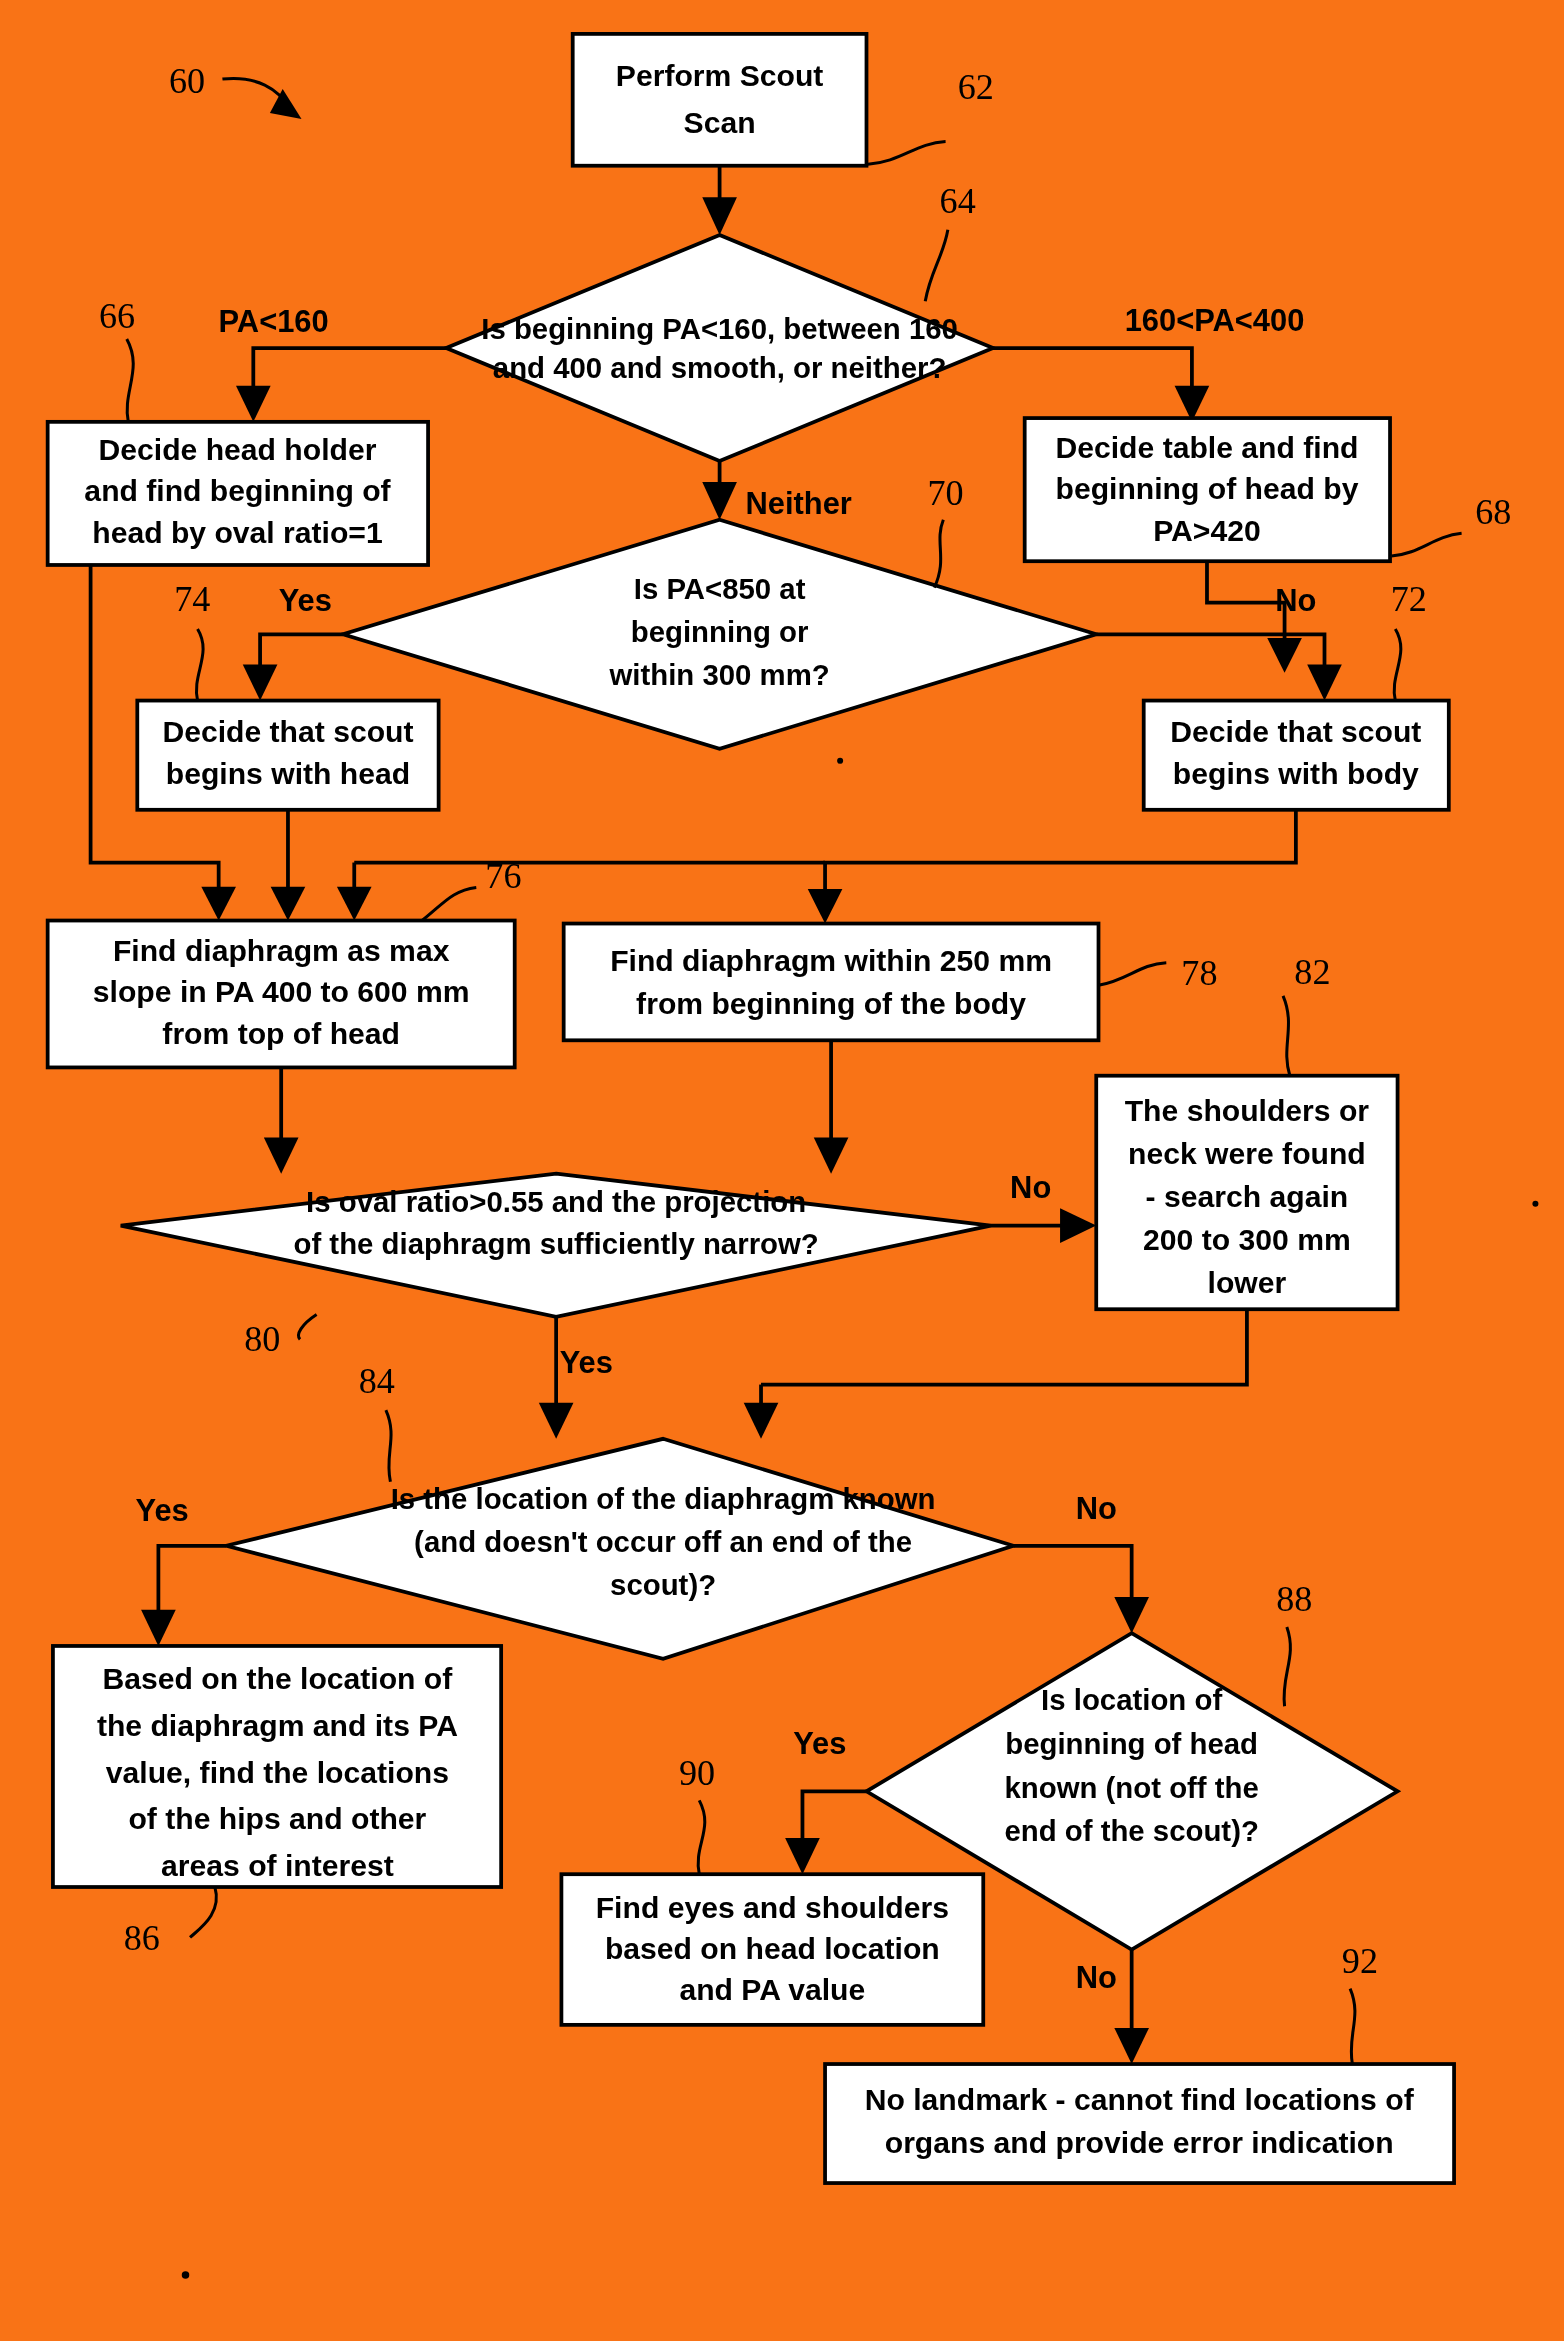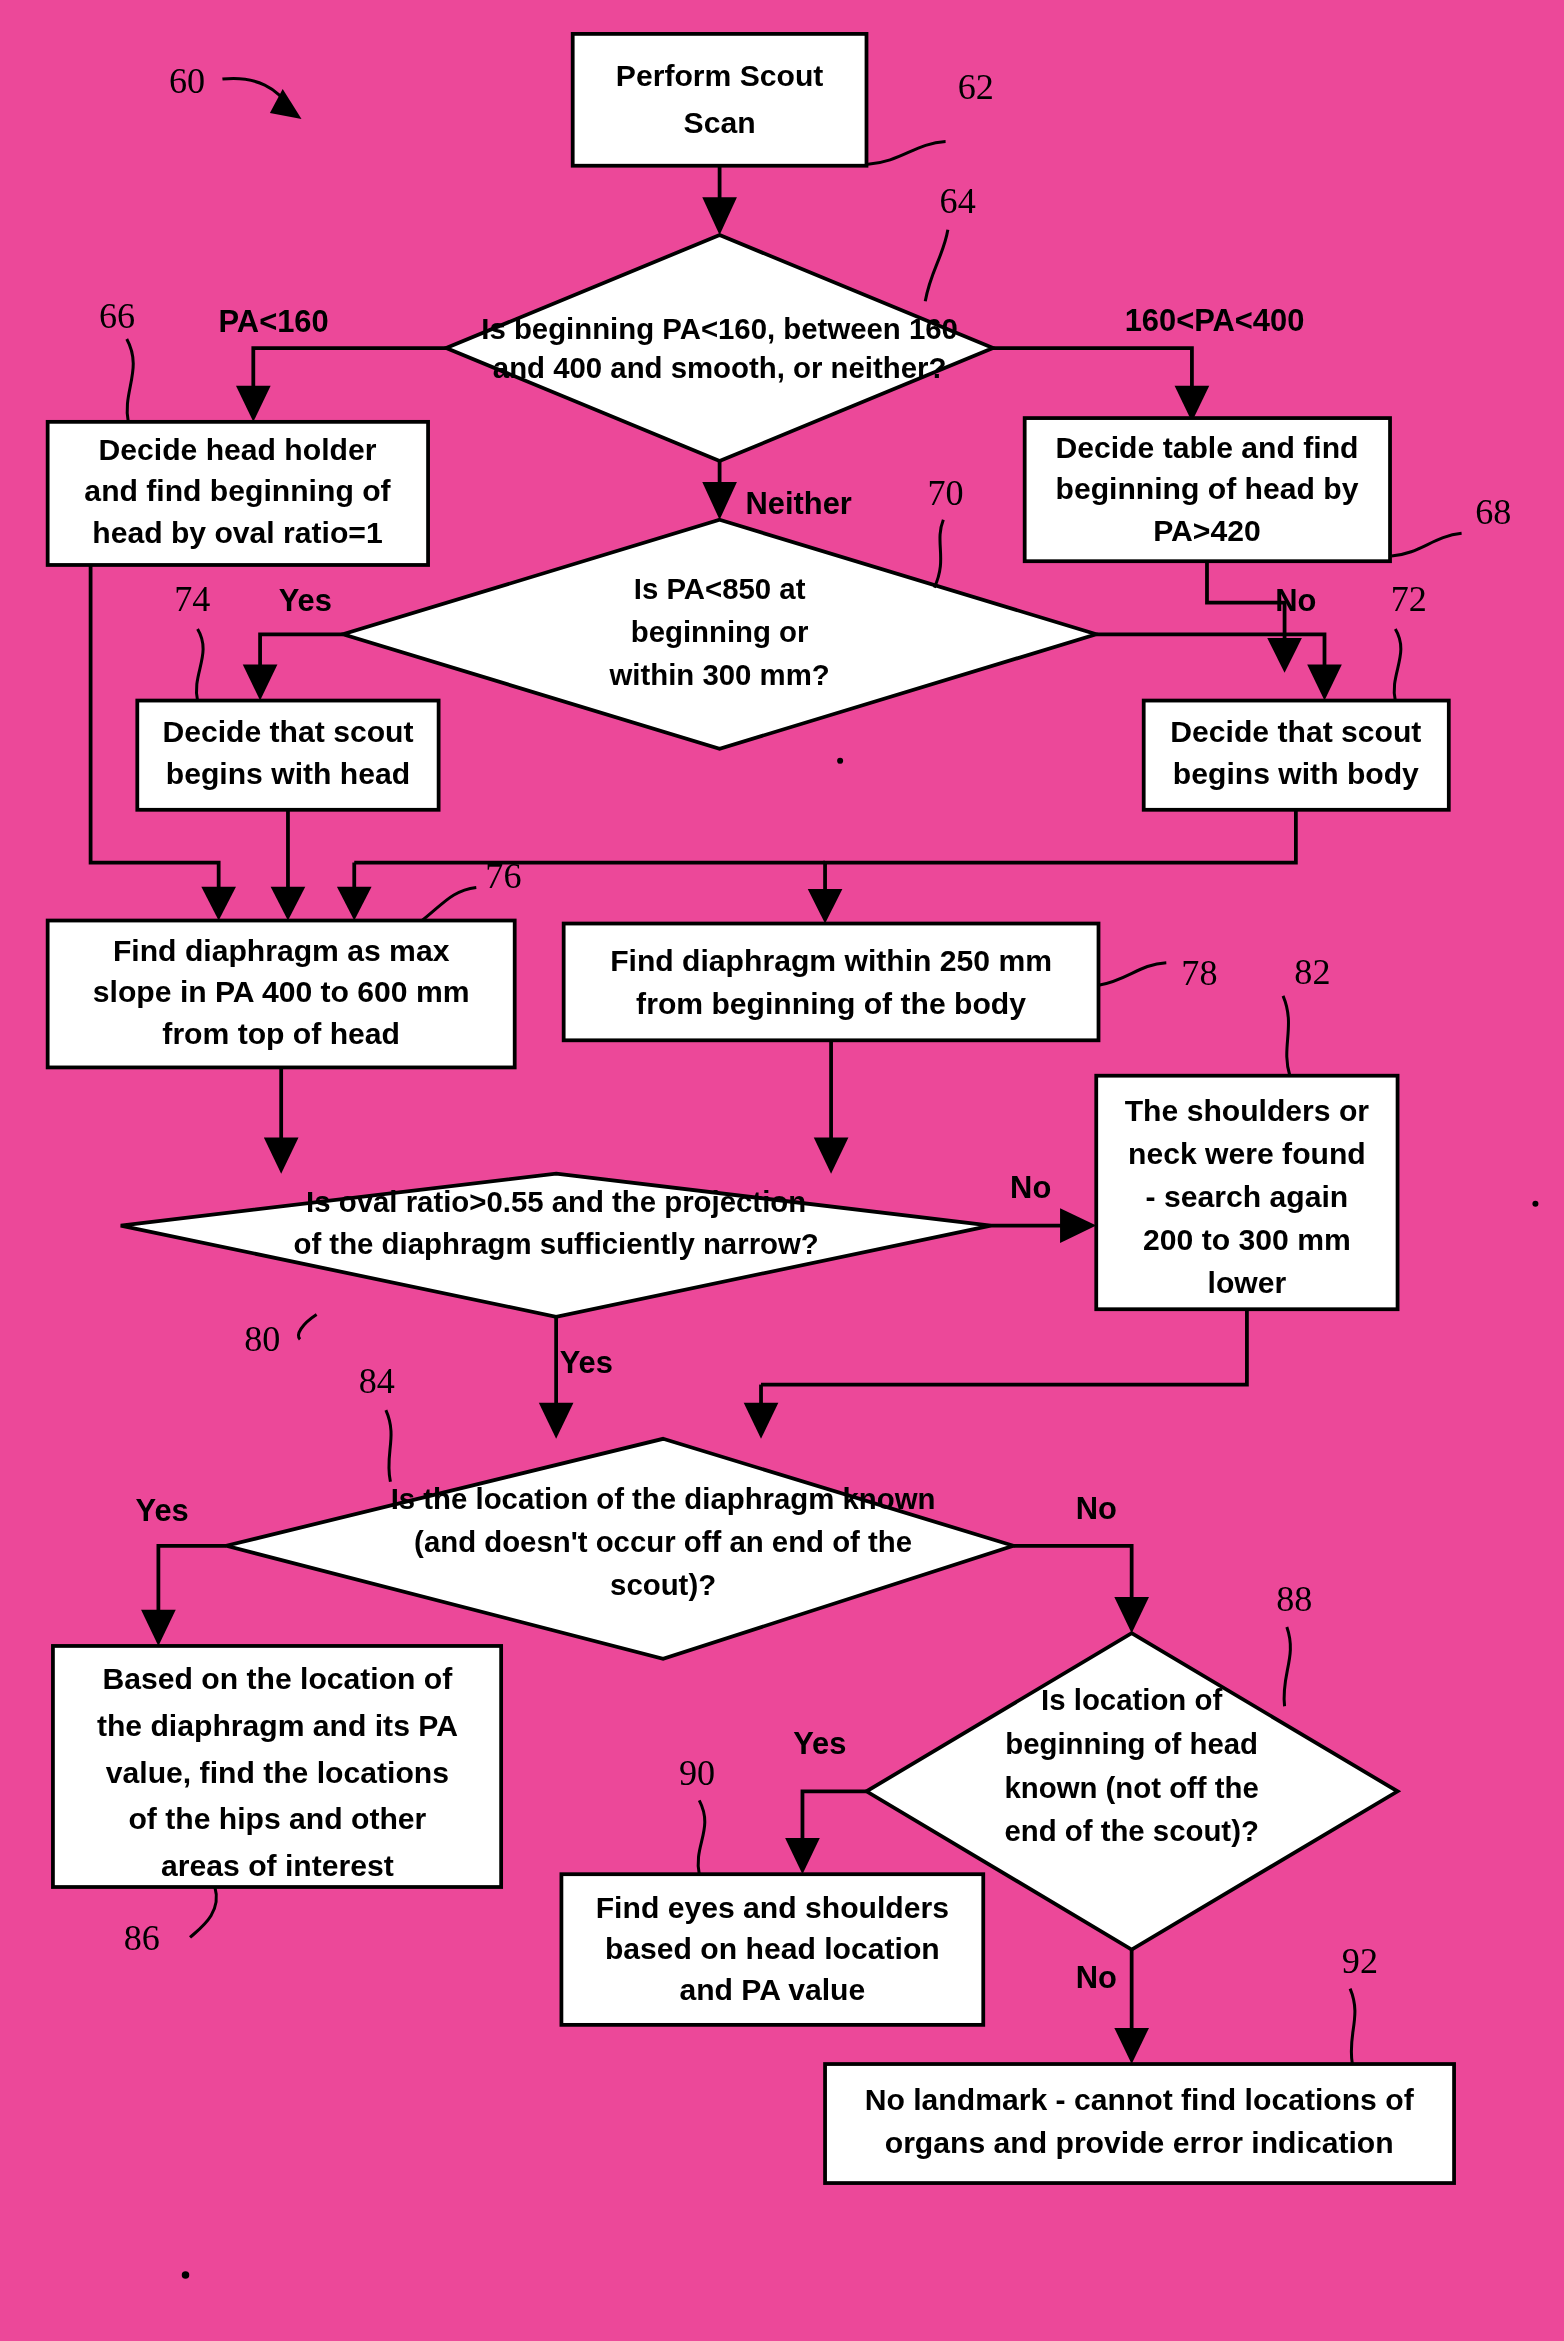--- a/index.html
+++ b/index.html
@@ -4,21 +4,21 @@
 <style>
   html, body {
     margin: 0;
     padding: 0;
     background: #ffffff;
   }
   #page {
     position: relative;
     width: 1565px;
     height: 2342px;
-    background: #ec4899;
+    background: #f97316;
     font-family: "Liberation Sans", sans-serif;
     overflow: hidden;
   }
   svg.diagram {
     position: absolute;
     left: 0;
     top: 0;
     width: 1565px;
     height: 2342px;
   }

